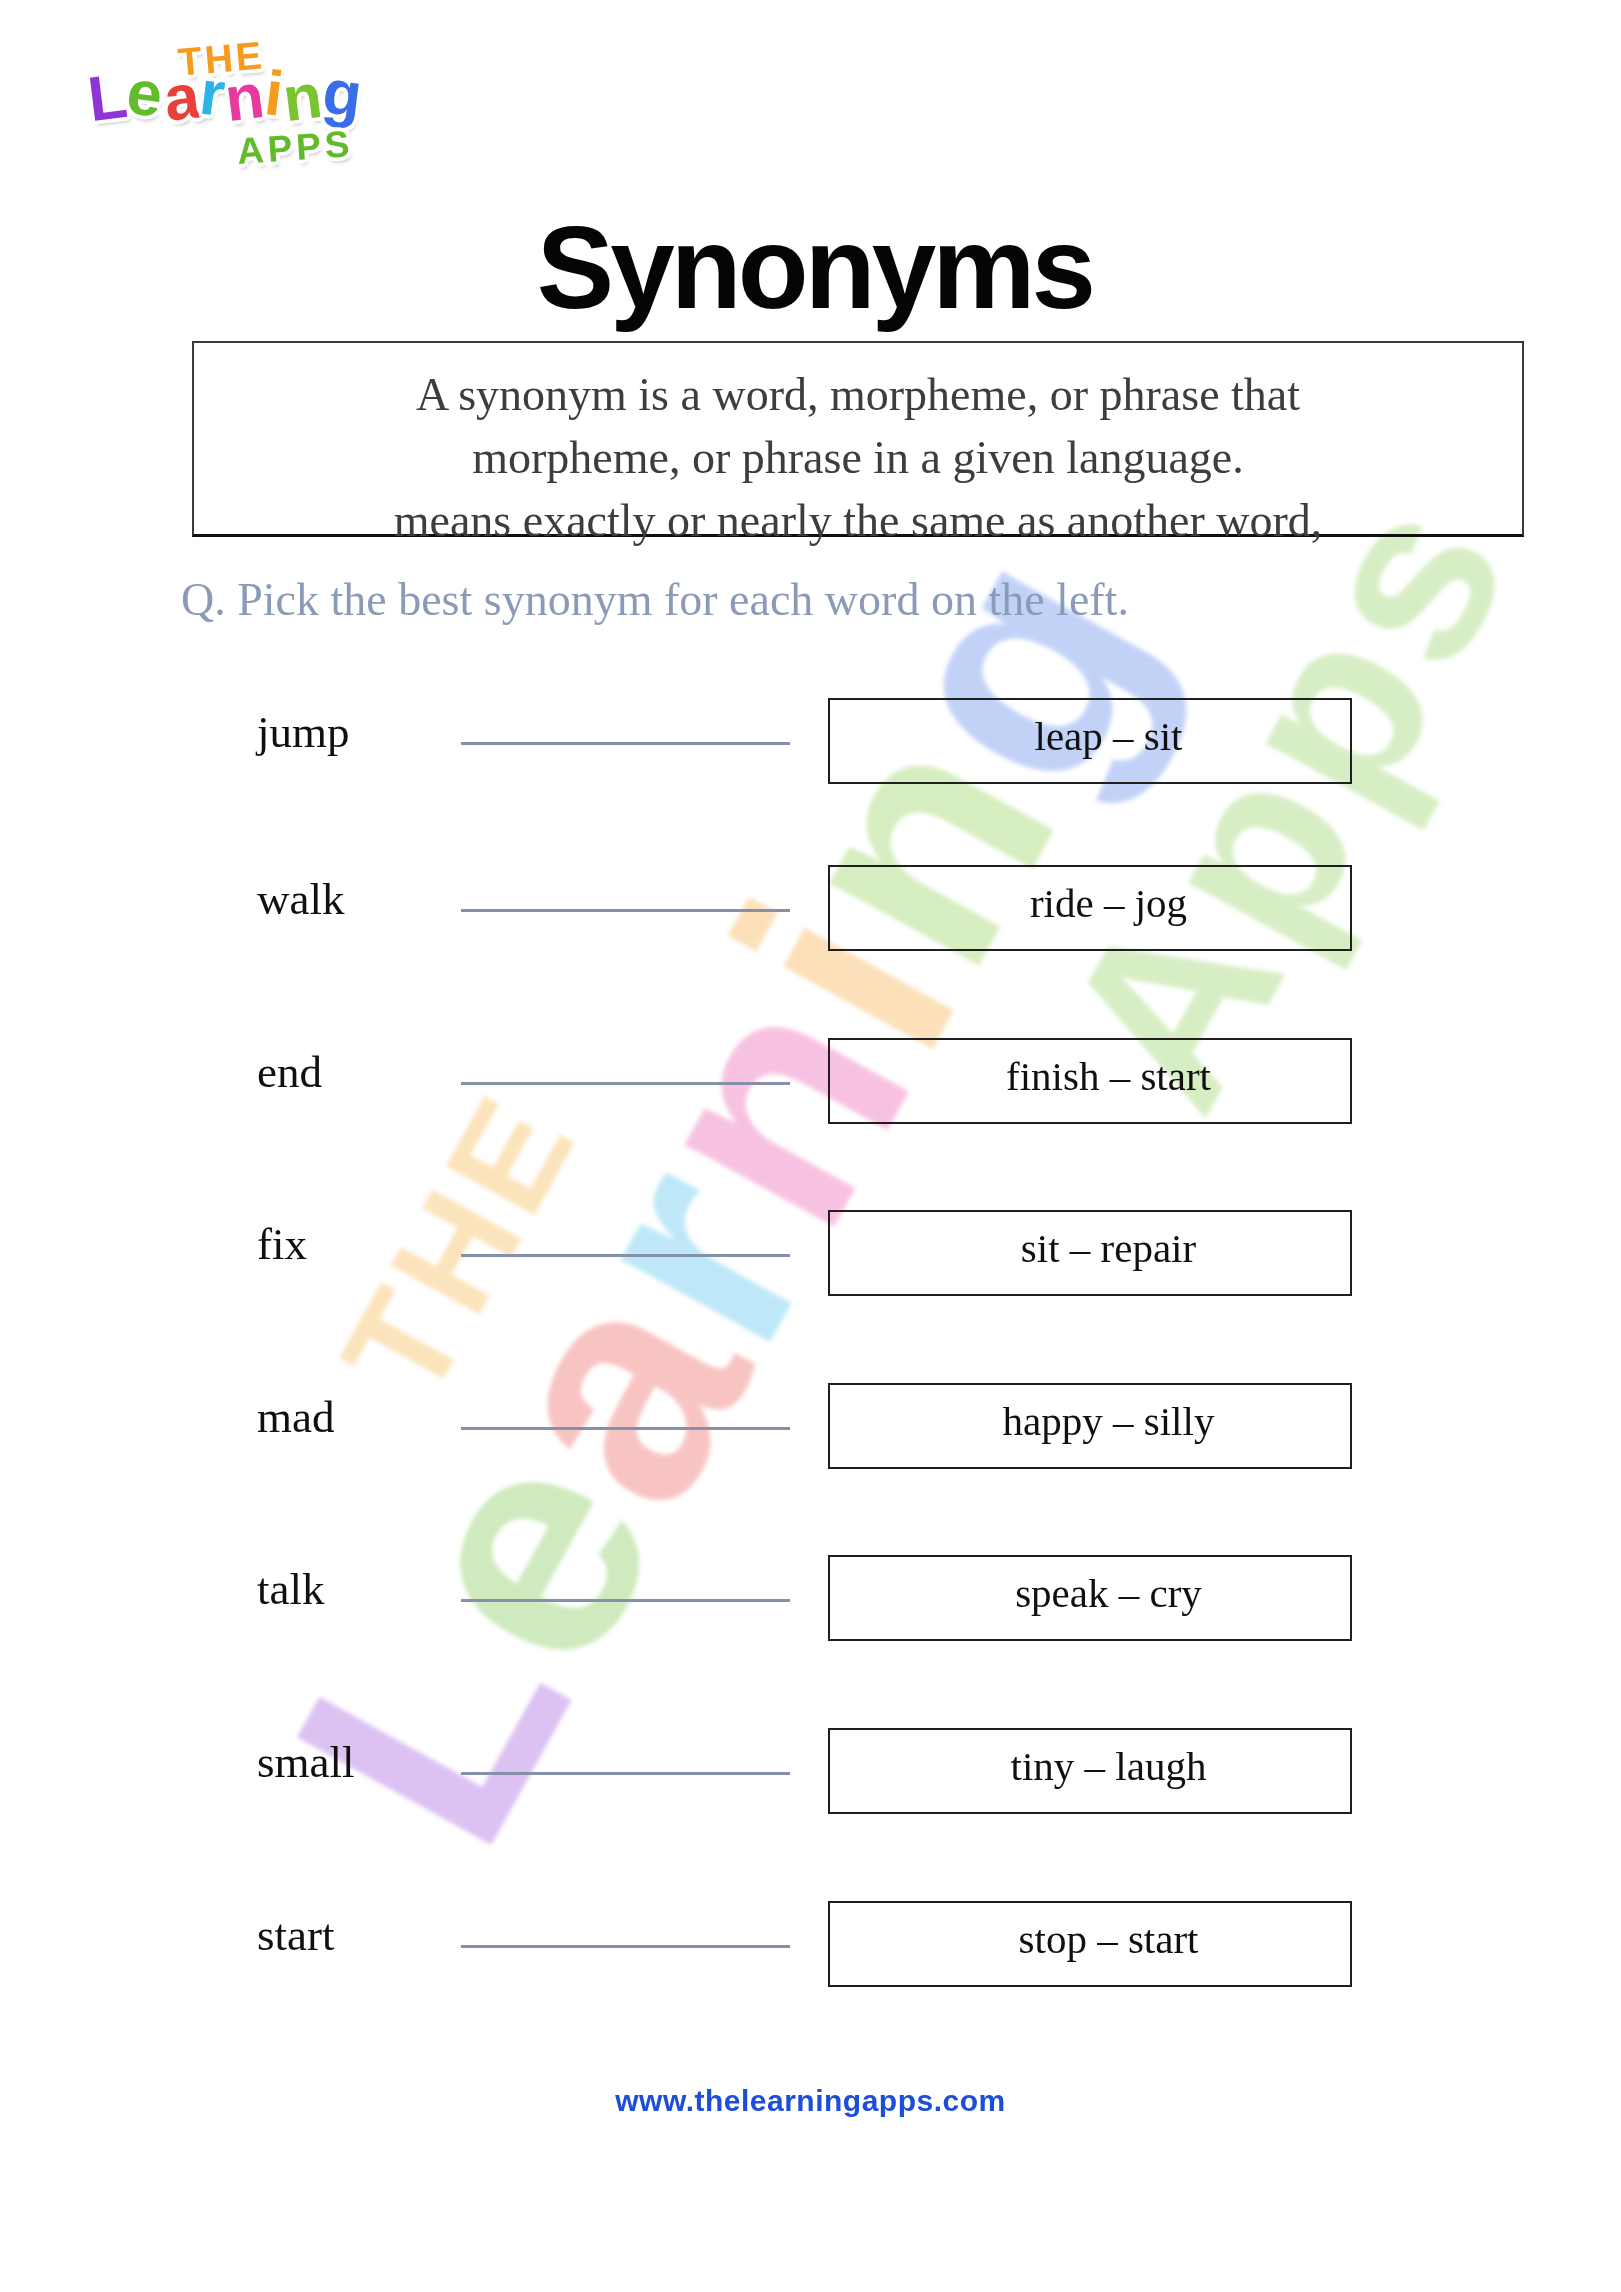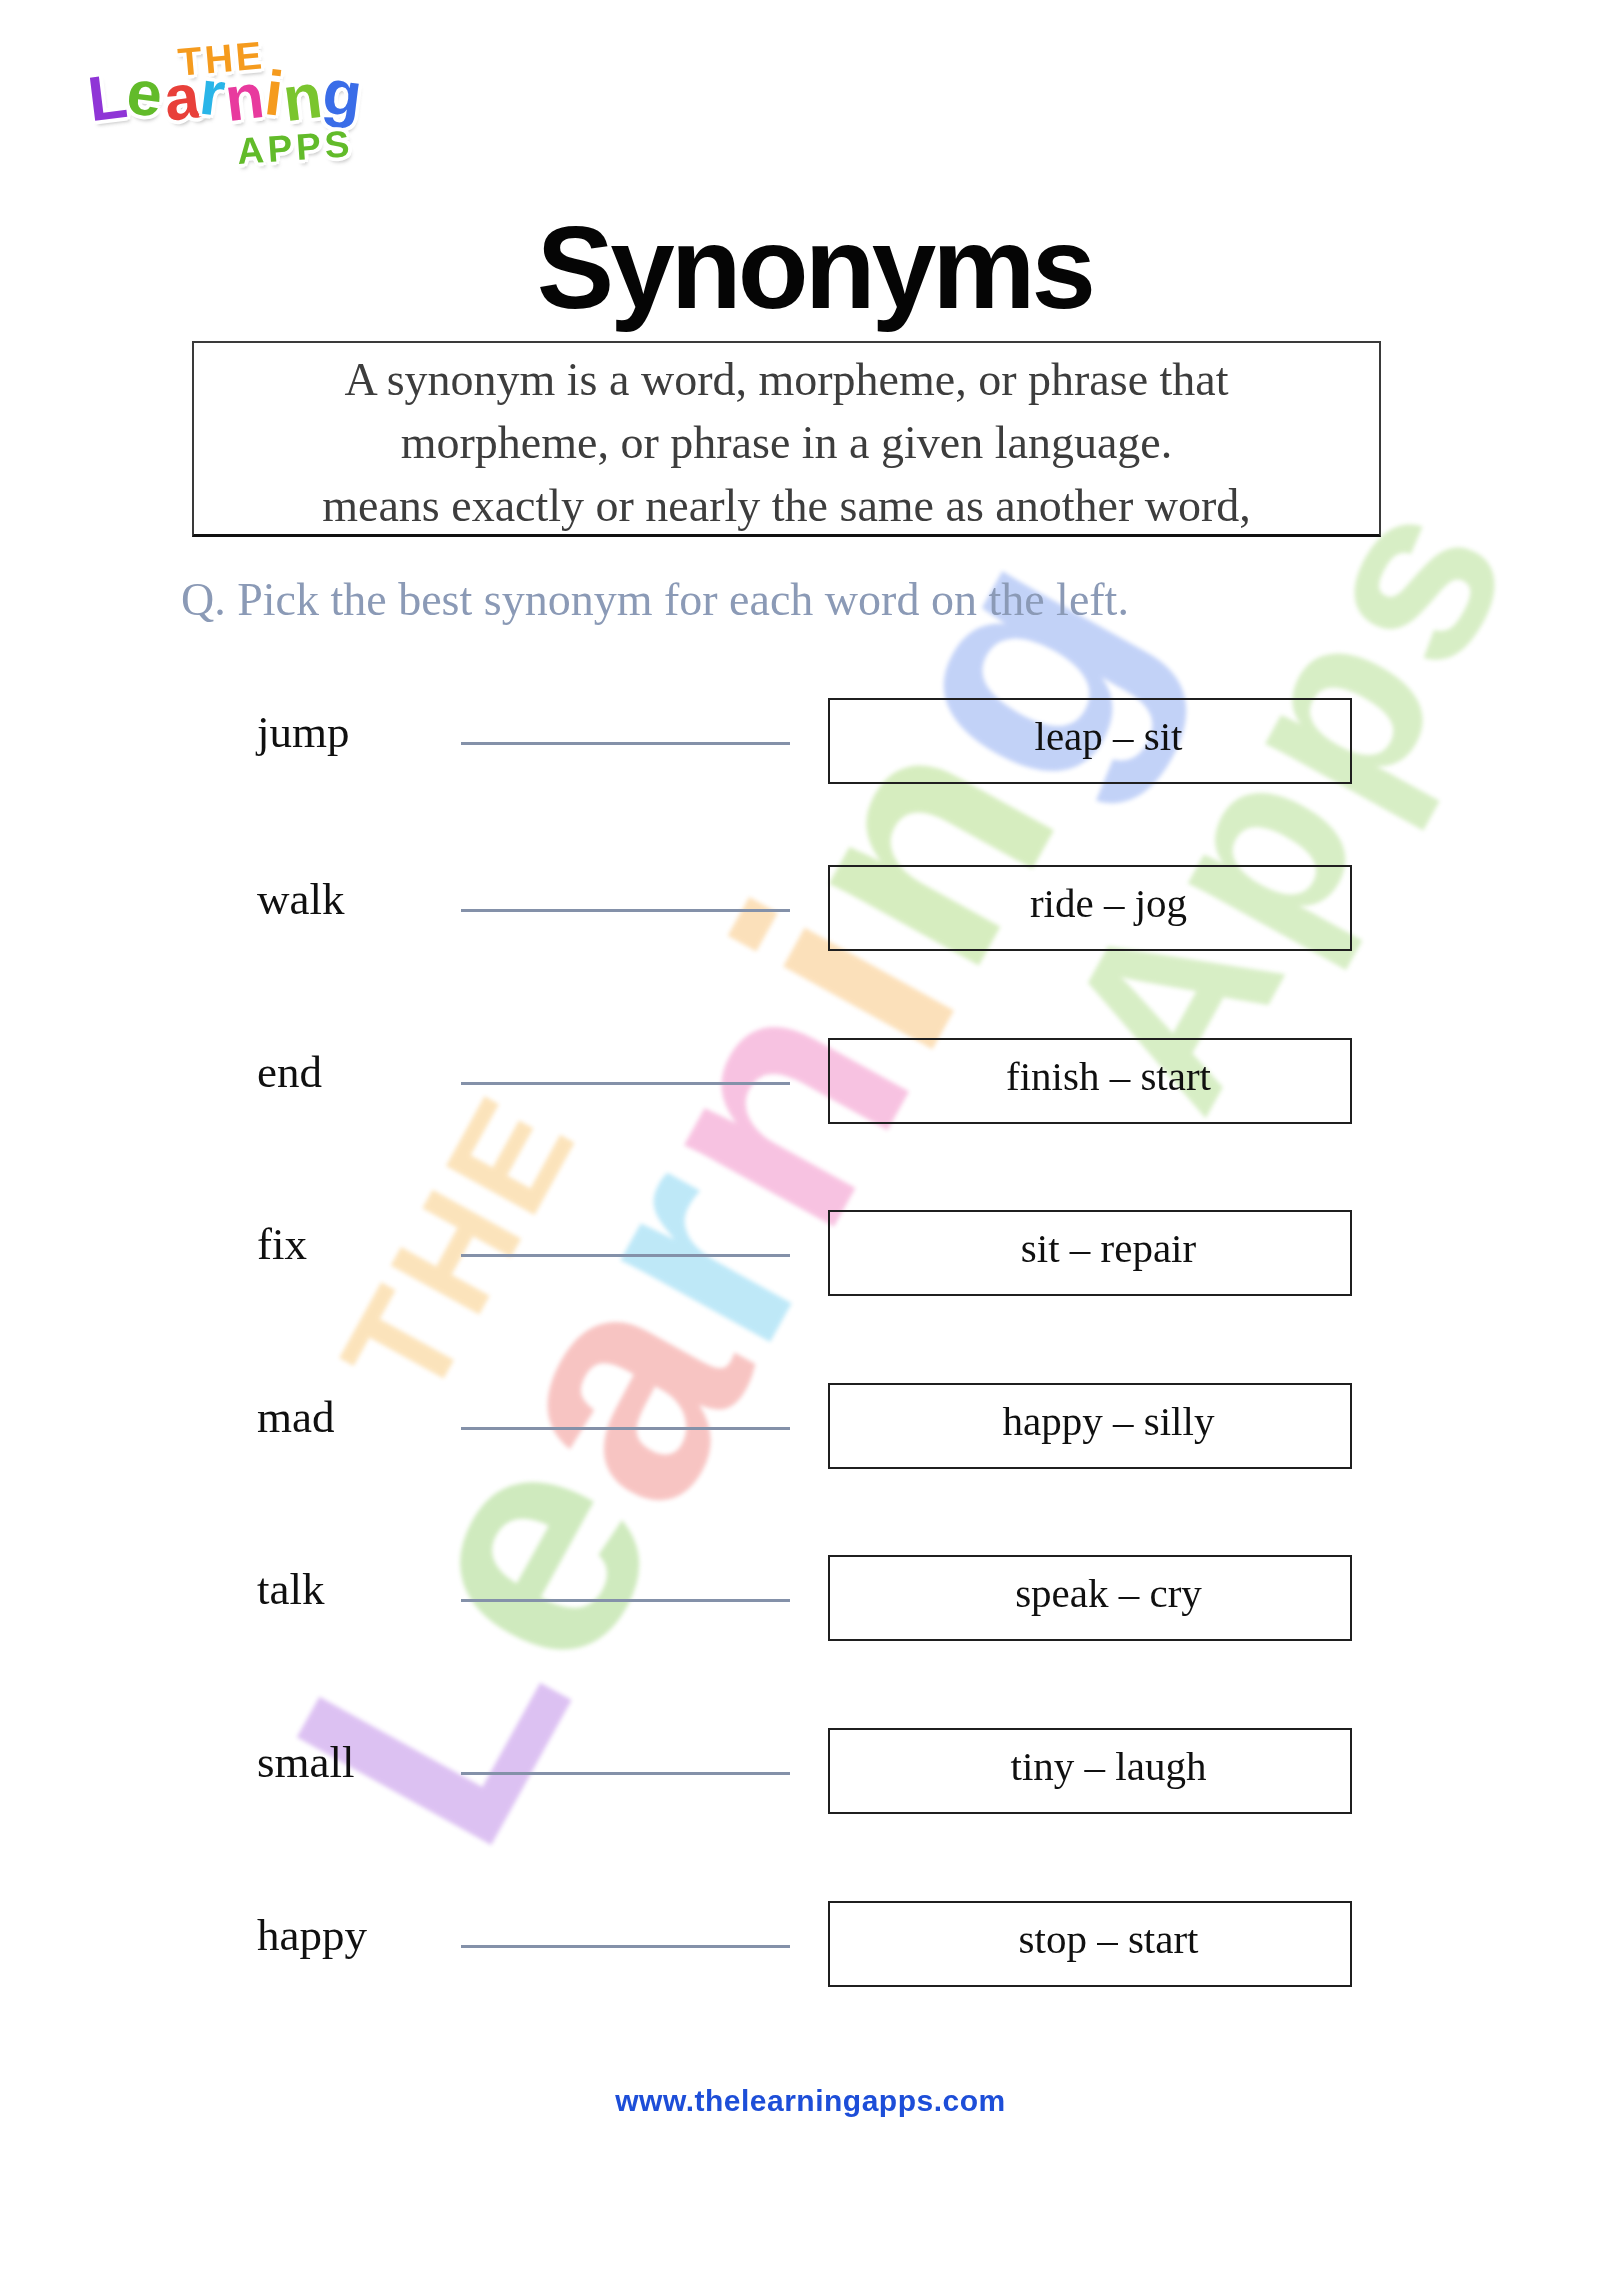--- a/index.html
+++ b/index.html
@@ -58,25 +58,25 @@
     font-weight:900;
     font-size:116px;
     letter-spacing:-3.9px;
     color:#050505;
     padding-left:8px;
   }
 
   
   .def-box {
     position:absolute; left:192px; top:341px;
-    width:1189px; height:196px;
+    width:1332px; height:196px;
     border:2px solid #3a3a3a;
     border-bottom:3.9px solid #101010;
     text-align:center;
-    padding-top:5px;
+    padding-top:20px;
     font-size:46px;
     line-height:63px;
     color:var(--definition-text);
   }
   .def-box span { display:block; }
 
   
   .question {
     position:absolute; left:181px; top:573px;
     font-size:46px;
@@ -179,21 +179,21 @@
     <div class="opt-box"><span>speak – cry</span></div>
   </div>
 
   <div class="row" style="top:1728px">
     <div class="word">small</div>
     <div class="blank"></div>
     <div class="opt-box"><span>tiny – laugh</span></div>
   </div>
 
   <div class="row" style="top:1901px">
-    <div class="word">happy</div>
+    <div class="word">start</div>
     <div class="blank"></div>
     <div class="opt-box"><span>stop – start</span></div>
   </div>
 
   <div class="footer">www.thelearningapps.com</div>
 
 </div>
 
 
 </body></html>

